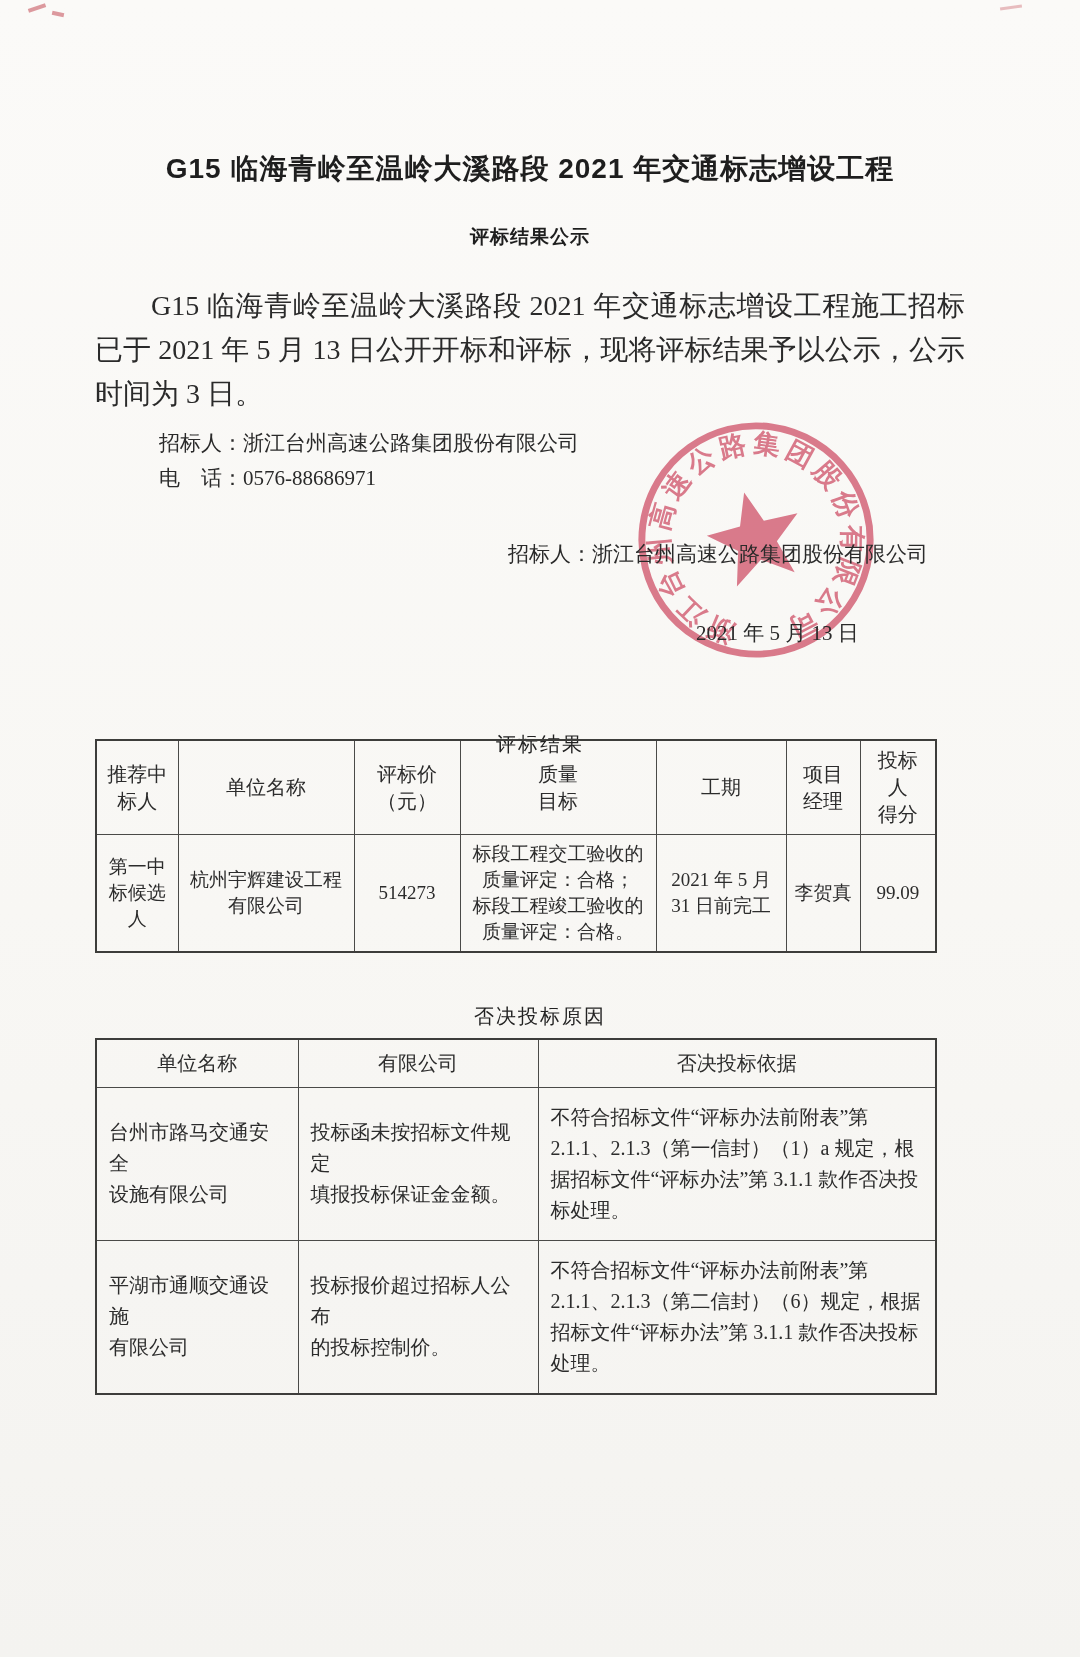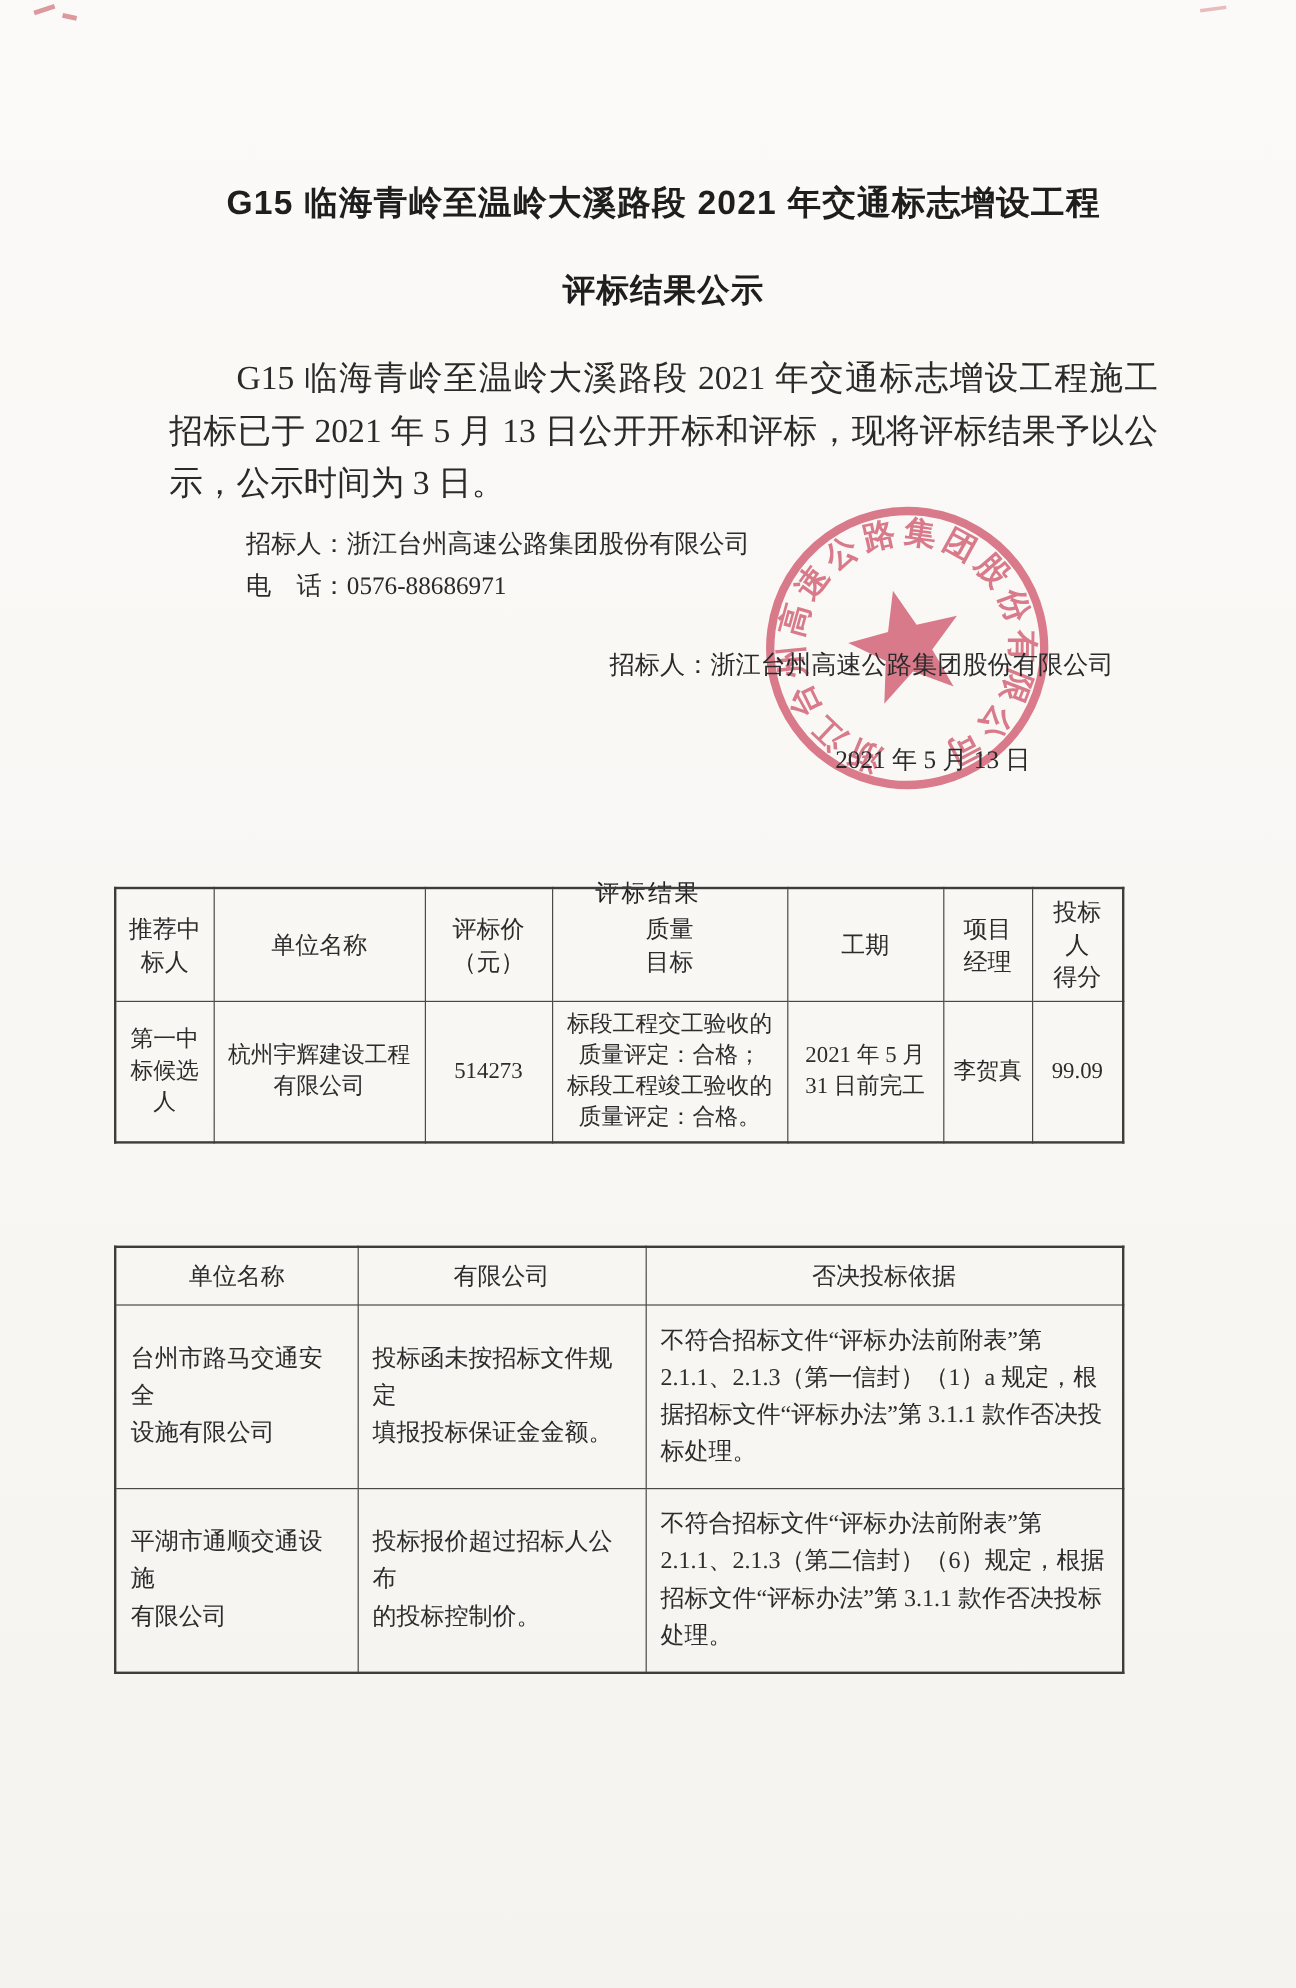--- a/index.html
+++ b/index.html
@@ -2,26 +2,26 @@
 <html><head>
 <meta charset="utf-8">
 <style>
   html,body{margin:0;padding:0;}
   body{width:1080px;height:1657px;background:#e9e8e6;}
   .page{
     position:relative;width:1080px;height:1657px;overflow:hidden;
     background:linear-gradient(180deg,#fbfaf8 0%,#f8f7f4 55%,#f4f3f0 100%);
     font-family:"Liberation Serif", serif;color:#262626;
   }
-  .flow{padding:150px 115px 0 95px;margin-left:46px;}
+  .flow{padding:150px 115px 0 95px;}
   .title{
     margin:0;text-align:center;font-family:"Liberation Sans", sans-serif;
     font-weight:bold;font-size:28px;letter-spacing:1px;color:#1e1e1e;
   }
-  .title2{margin-top:36px;font-size:27px;}
+  .title2{margin-top:36px;font-size:19px;}
   .intro{
     margin:34px 0 0 0;font-size:28px;line-height:44px;text-indent:2em;
     text-align:justify;color:#2a2a2a;
   }
   .info-block{margin:10px 0 0 64px;}
   .info-line{font-size:21px;line-height:35px;color:#2a2a2a;}
   .abs{position:absolute;}
   .sig-line{top:540px;left:508px;font-size:21px;color:#2a2a2a;}
   .date-line{top:619px;left:696px;font-size:21px;color:#2a2a2a;}
   .stamp{top:412px;left:628px;width:256px;height:256px;pointer-events:none;}
@@ -139,20 +139,21 @@
 质量评定：合格。</td>
           <td>2021 年 5 月
 31 日前完工</td>
           <td>李贺真</td>
           <td>99.09</td>
         </tr>
       </tbody>
     </table>
   </div>
 
+  <div class="abs section-heading h-reject">否决投标原因</div>
 
   <div class="abs t-wrap2">
     <table class="t2">
       <colgroup>
         <col style="width:202px">
           <col style="width:240px">
           <col style="width:398px">
       </colgroup>
       <tbody>
         <tr>

